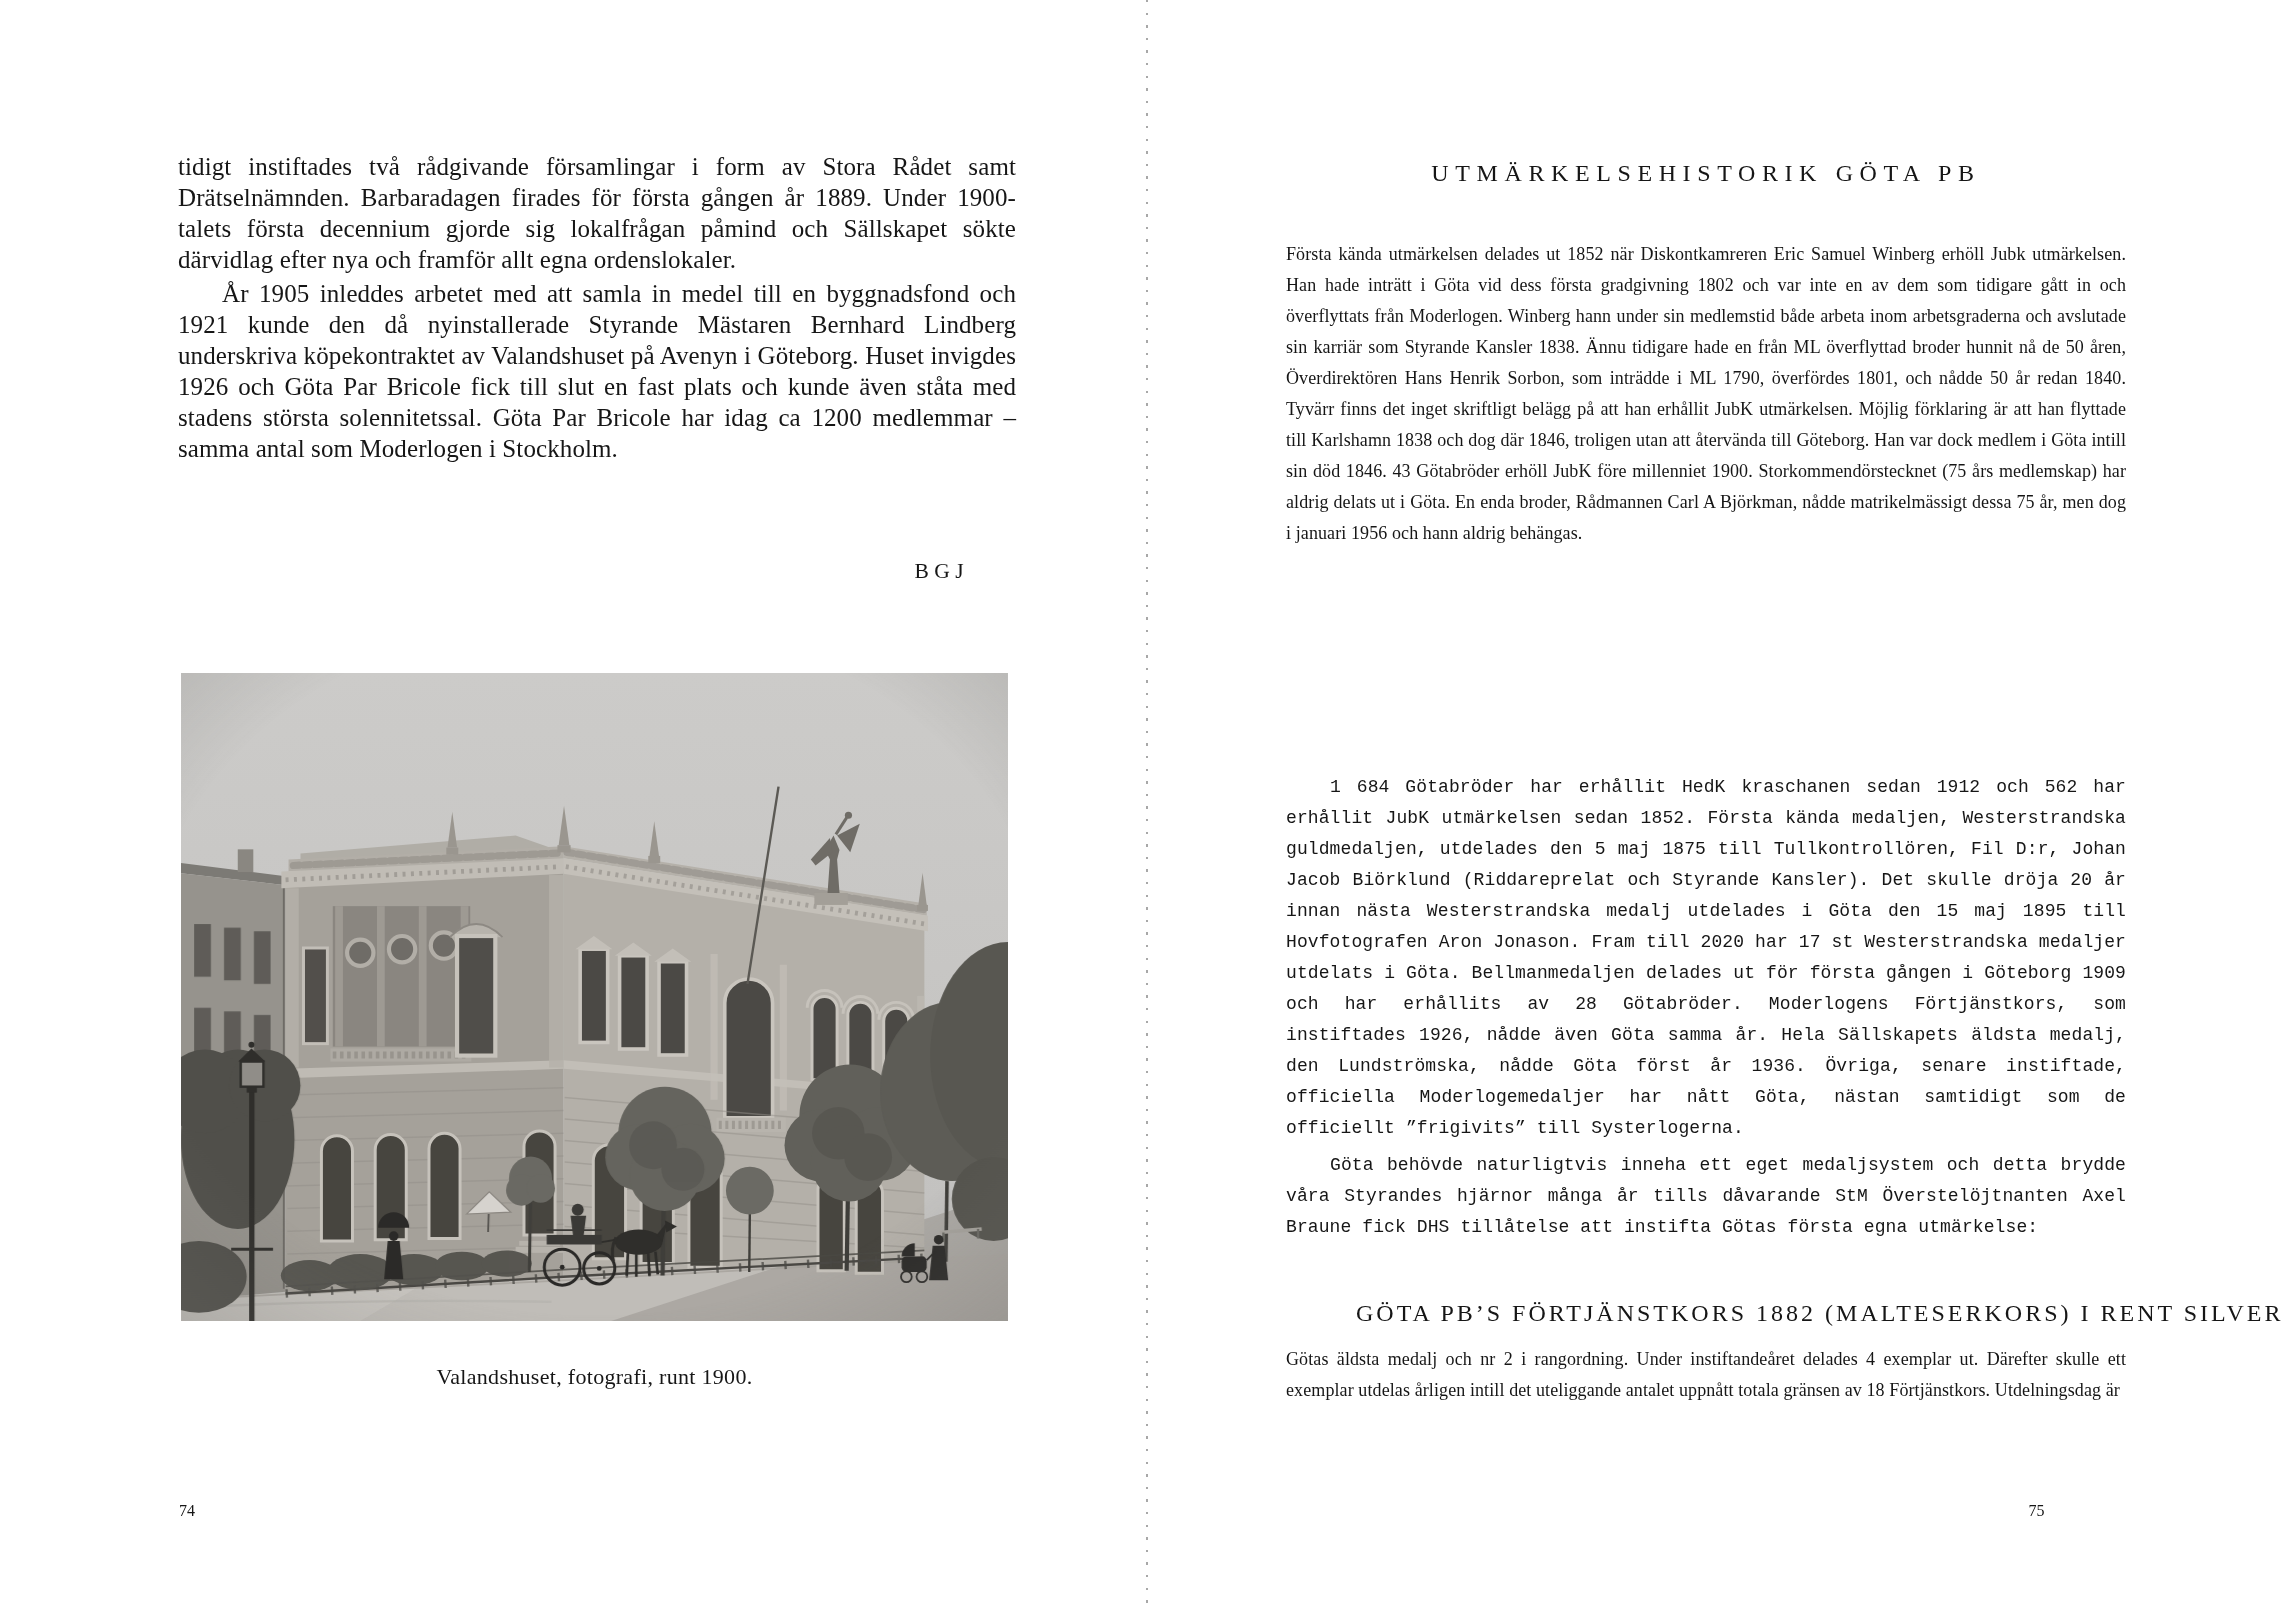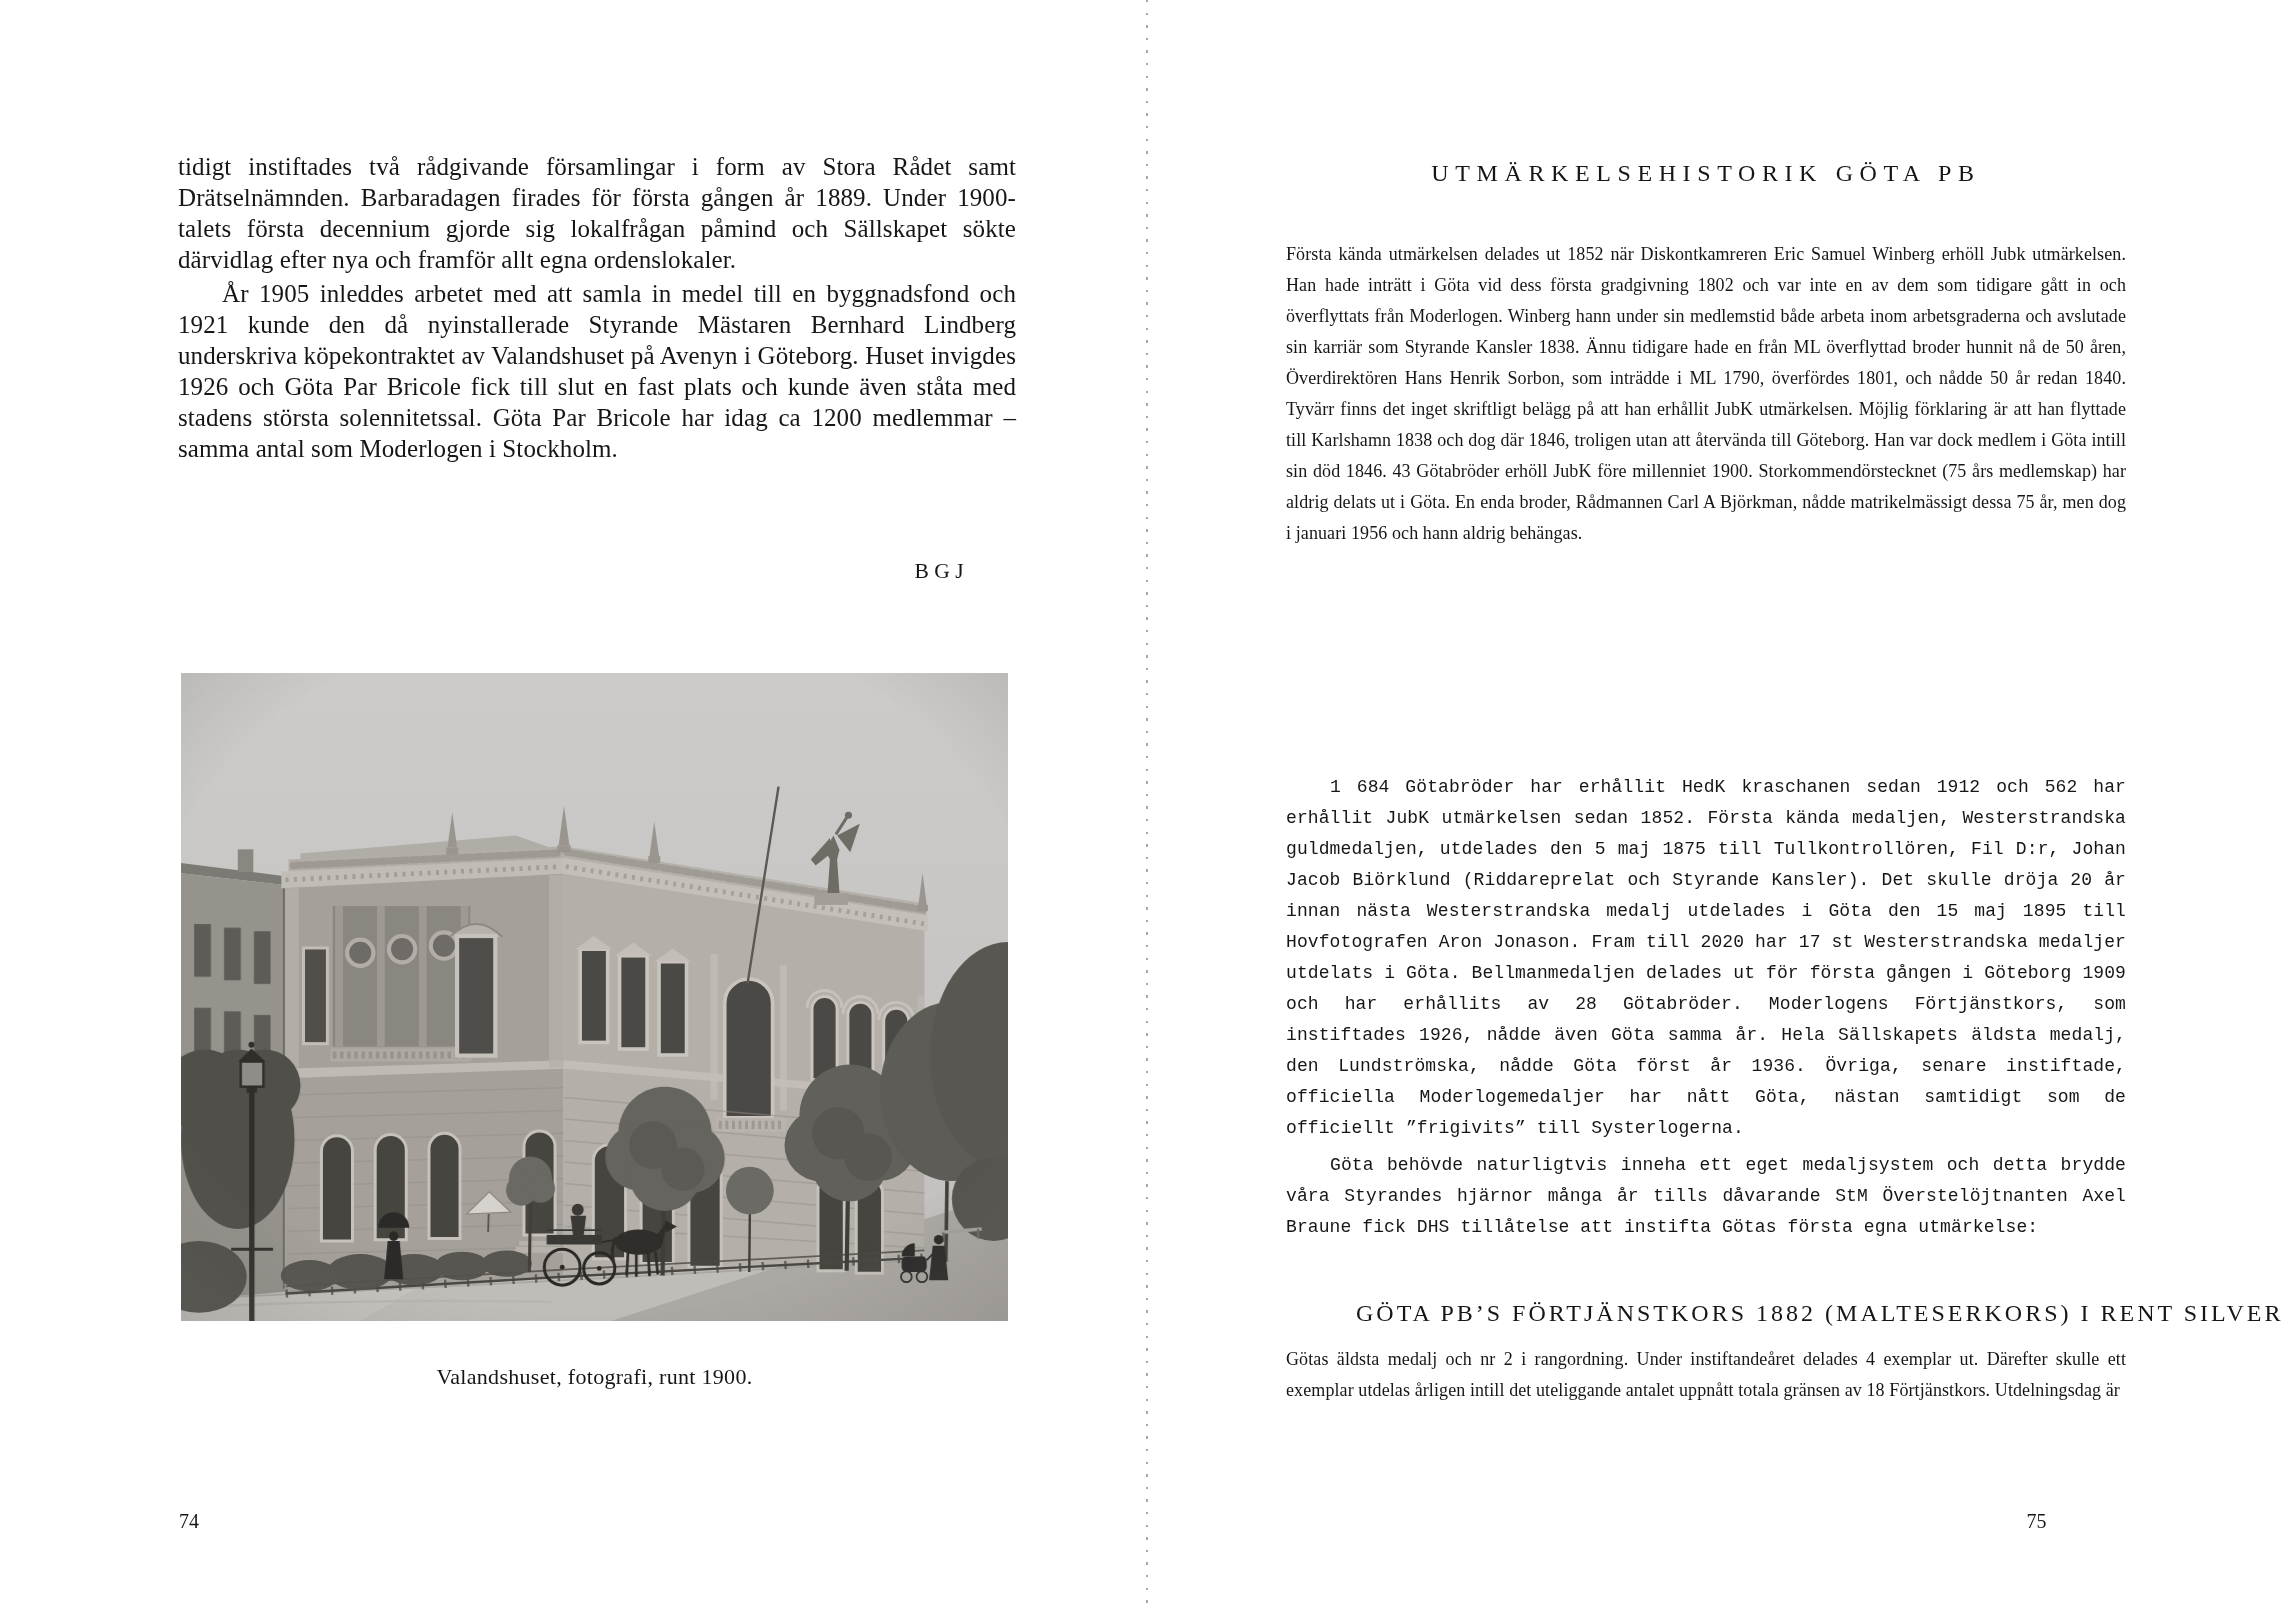--- a/index.html
+++ b/index.html
@@ -26,21 +26,21 @@
   .subheading{
     width:840px;font-size:24px;letter-spacing:3px;white-space:nowrap;
   }
   .signature{
     width:837px;text-align:right;padding-right:47px;box-sizing:border-box;
     font-size:21.5px;letter-spacing:5.4px;margin-top:16px;
   }
   .caption{
     width:827px;text-align:center;font-size:22px;letter-spacing:0.3px;
   }
-  .page-number{font-size:20px;margin-top:8px;}
+  .page-number{font-size:16px;}
   .page-number.right{width:179px;text-align:center;}
   
   .divider{
     left:1146px;top:0;width:2.4px;height:1606px;
     background:repeating-linear-gradient(to bottom,#a8a8a8 0 2.4px,transparent 2.4px 12.6px);
   }
   
   .photo{
     left:181px;top:673px;width:827px;height:648px;overflow:hidden;
   }

